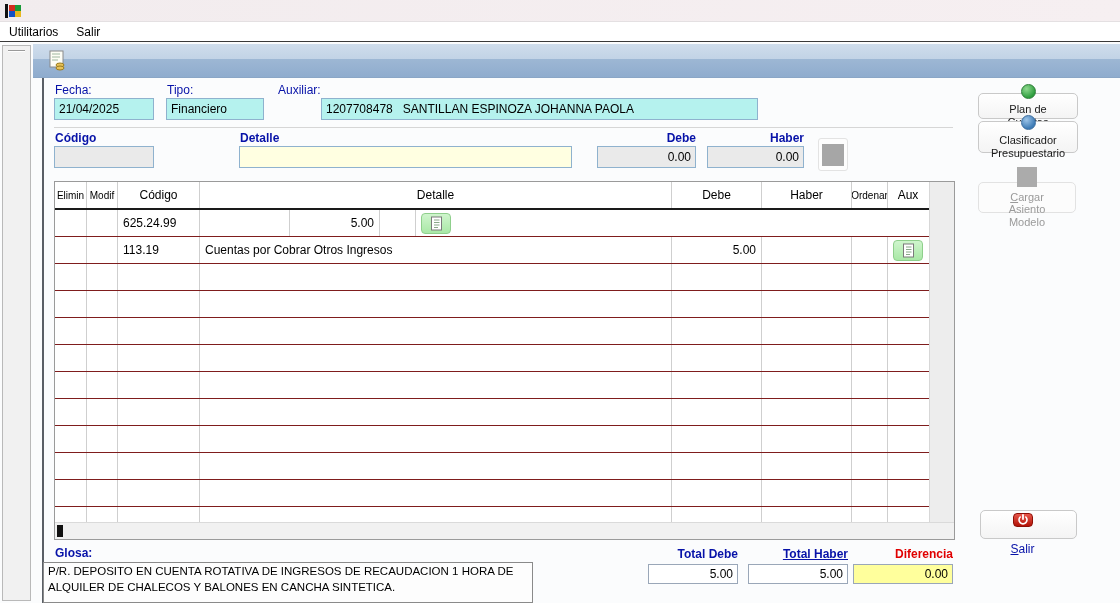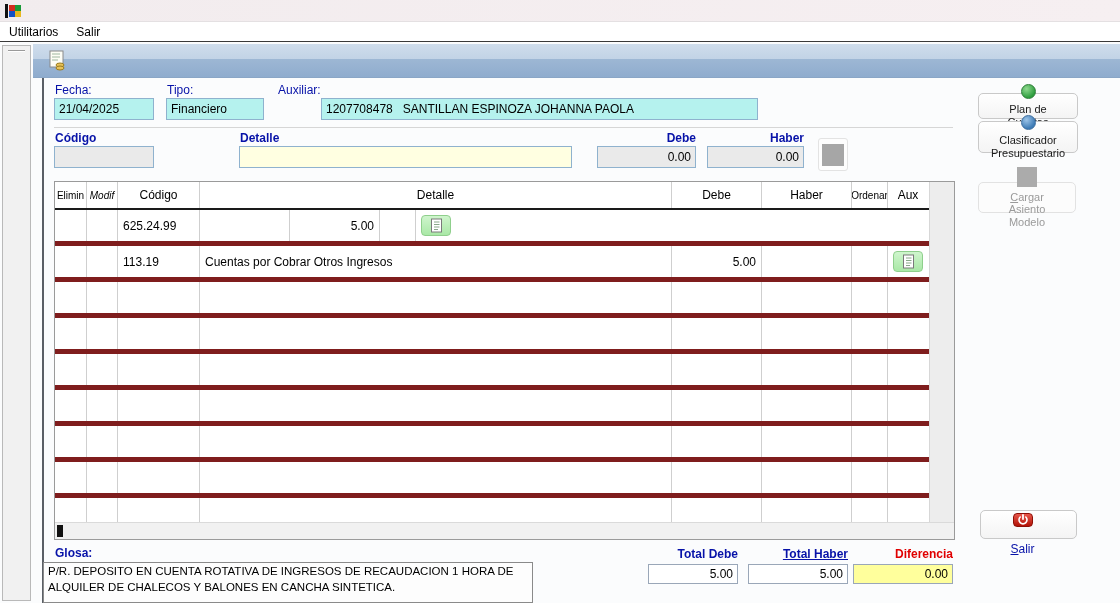--- a/index.html
+++ b/index.html
@@ -79,26 +79,26 @@
   
   .grid-wrap { left:54px; top:181px; width:901px; height:359px;
     border:1px solid #9a9a9a; background:#fff; }
   .grid-area { position:absolute; left:0; top:0; width:874px; height:340px; overflow:hidden; }
   .vscroll { position:absolute; right:0; top:0; width:25px; height:340px;
     background:#EDEDED; border-left:1px solid #D7D7D7; }
   .hscroll { position:absolute; left:0; bottom:0; width:899px; height:17px;
     background:#F1F1F1; border-top:1px solid #DADADA; }
   .hthumb { position:absolute; left:2px; top:2px; width:6px; height:12px; background:#111; }
 
-  .trow { display:flex; height:36px; border-bottom:5px solid #7f1d1d; background:#fff; }
+  .trow { display:flex; height:27px; border-bottom:1px solid #7f1d1d; background:#fff; }
   .trow.head { height:28px; border-bottom:2px solid #1a1a1a; }
   .tcell { border-right:1px solid #CFCFCF; display:flex; align-items:center;
     padding:0 5px; overflow:hidden; white-space:nowrap; color:#000; }
   .head .tcell { justify-content:center; padding:0 1px; }
-  .c0{width:32px;text-align:center;} .c1{width:31px;font-style:italic;} .c2{width:82px;} .c3{width:472px;}
+  .c0{width:32px;text-align:center;} .c1{width:31px;} .c2{width:82px;} .c3{width:472px;}
   .c4{width:90px;} .c5{width:90px;} .c6{width:36px;} .c7{width:40px; border-right:none;}
   .small-head { font-size:10px; }
   .tcell.num { justify-content:flex-end; }
   .aux-btn { width:30px; height:21px; margin:0 auto; border-radius:4px;
     background:linear-gradient(#CFF5CD,#A9E8A6); border:1px solid #8FCF8C;
     display:flex; align-items:center; justify-content:center; }
 
   
   .glosa-box { left:43px; top:562px; width:490px; height:41px; border:1px solid #8a8a8a;
     background:#FDFDFD; padding:1px 4px; font-size:11.5px; color:#000; line-height:1.35; }

